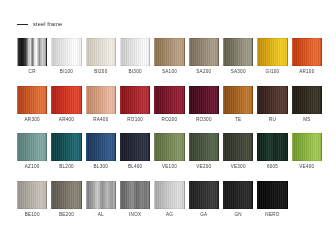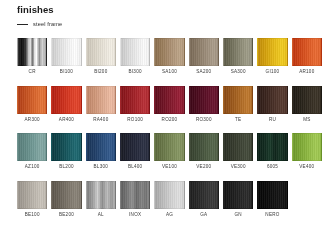--- a/index.html
+++ b/index.html
@@ -106,21 +106,20 @@
     text-align: center;
     line-height: 1;
     white-space: nowrap;
   }
 </style>
 </head>
 <body>
 
 <div class="page">
 
-  <div class="title">finishes</div>
 
   <div class="legend">
     <span class="legend-dash"></span>
     <span class="legend-label">steel frame</span>
   </div>
 
   <div class="grid" id="grid">
       <div class="row">
         <div class="cell">
           <div class="swatch" style="background: linear-gradient(90deg, rgb(43, 43, 43) 0%, rgb(13, 13, 13) 14%, rgb(58, 58, 58) 28%, rgb(201, 201, 201) 38%, rgb(232, 232, 232) 44%, rgb(110, 110, 110) 52%, rgb(242, 242, 242) 60%, rgb(255, 255, 255) 66%, rgb(143, 143, 143) 76%, rgb(214, 214, 214) 86%, rgb(168, 168, 168) 100%);"></div>

